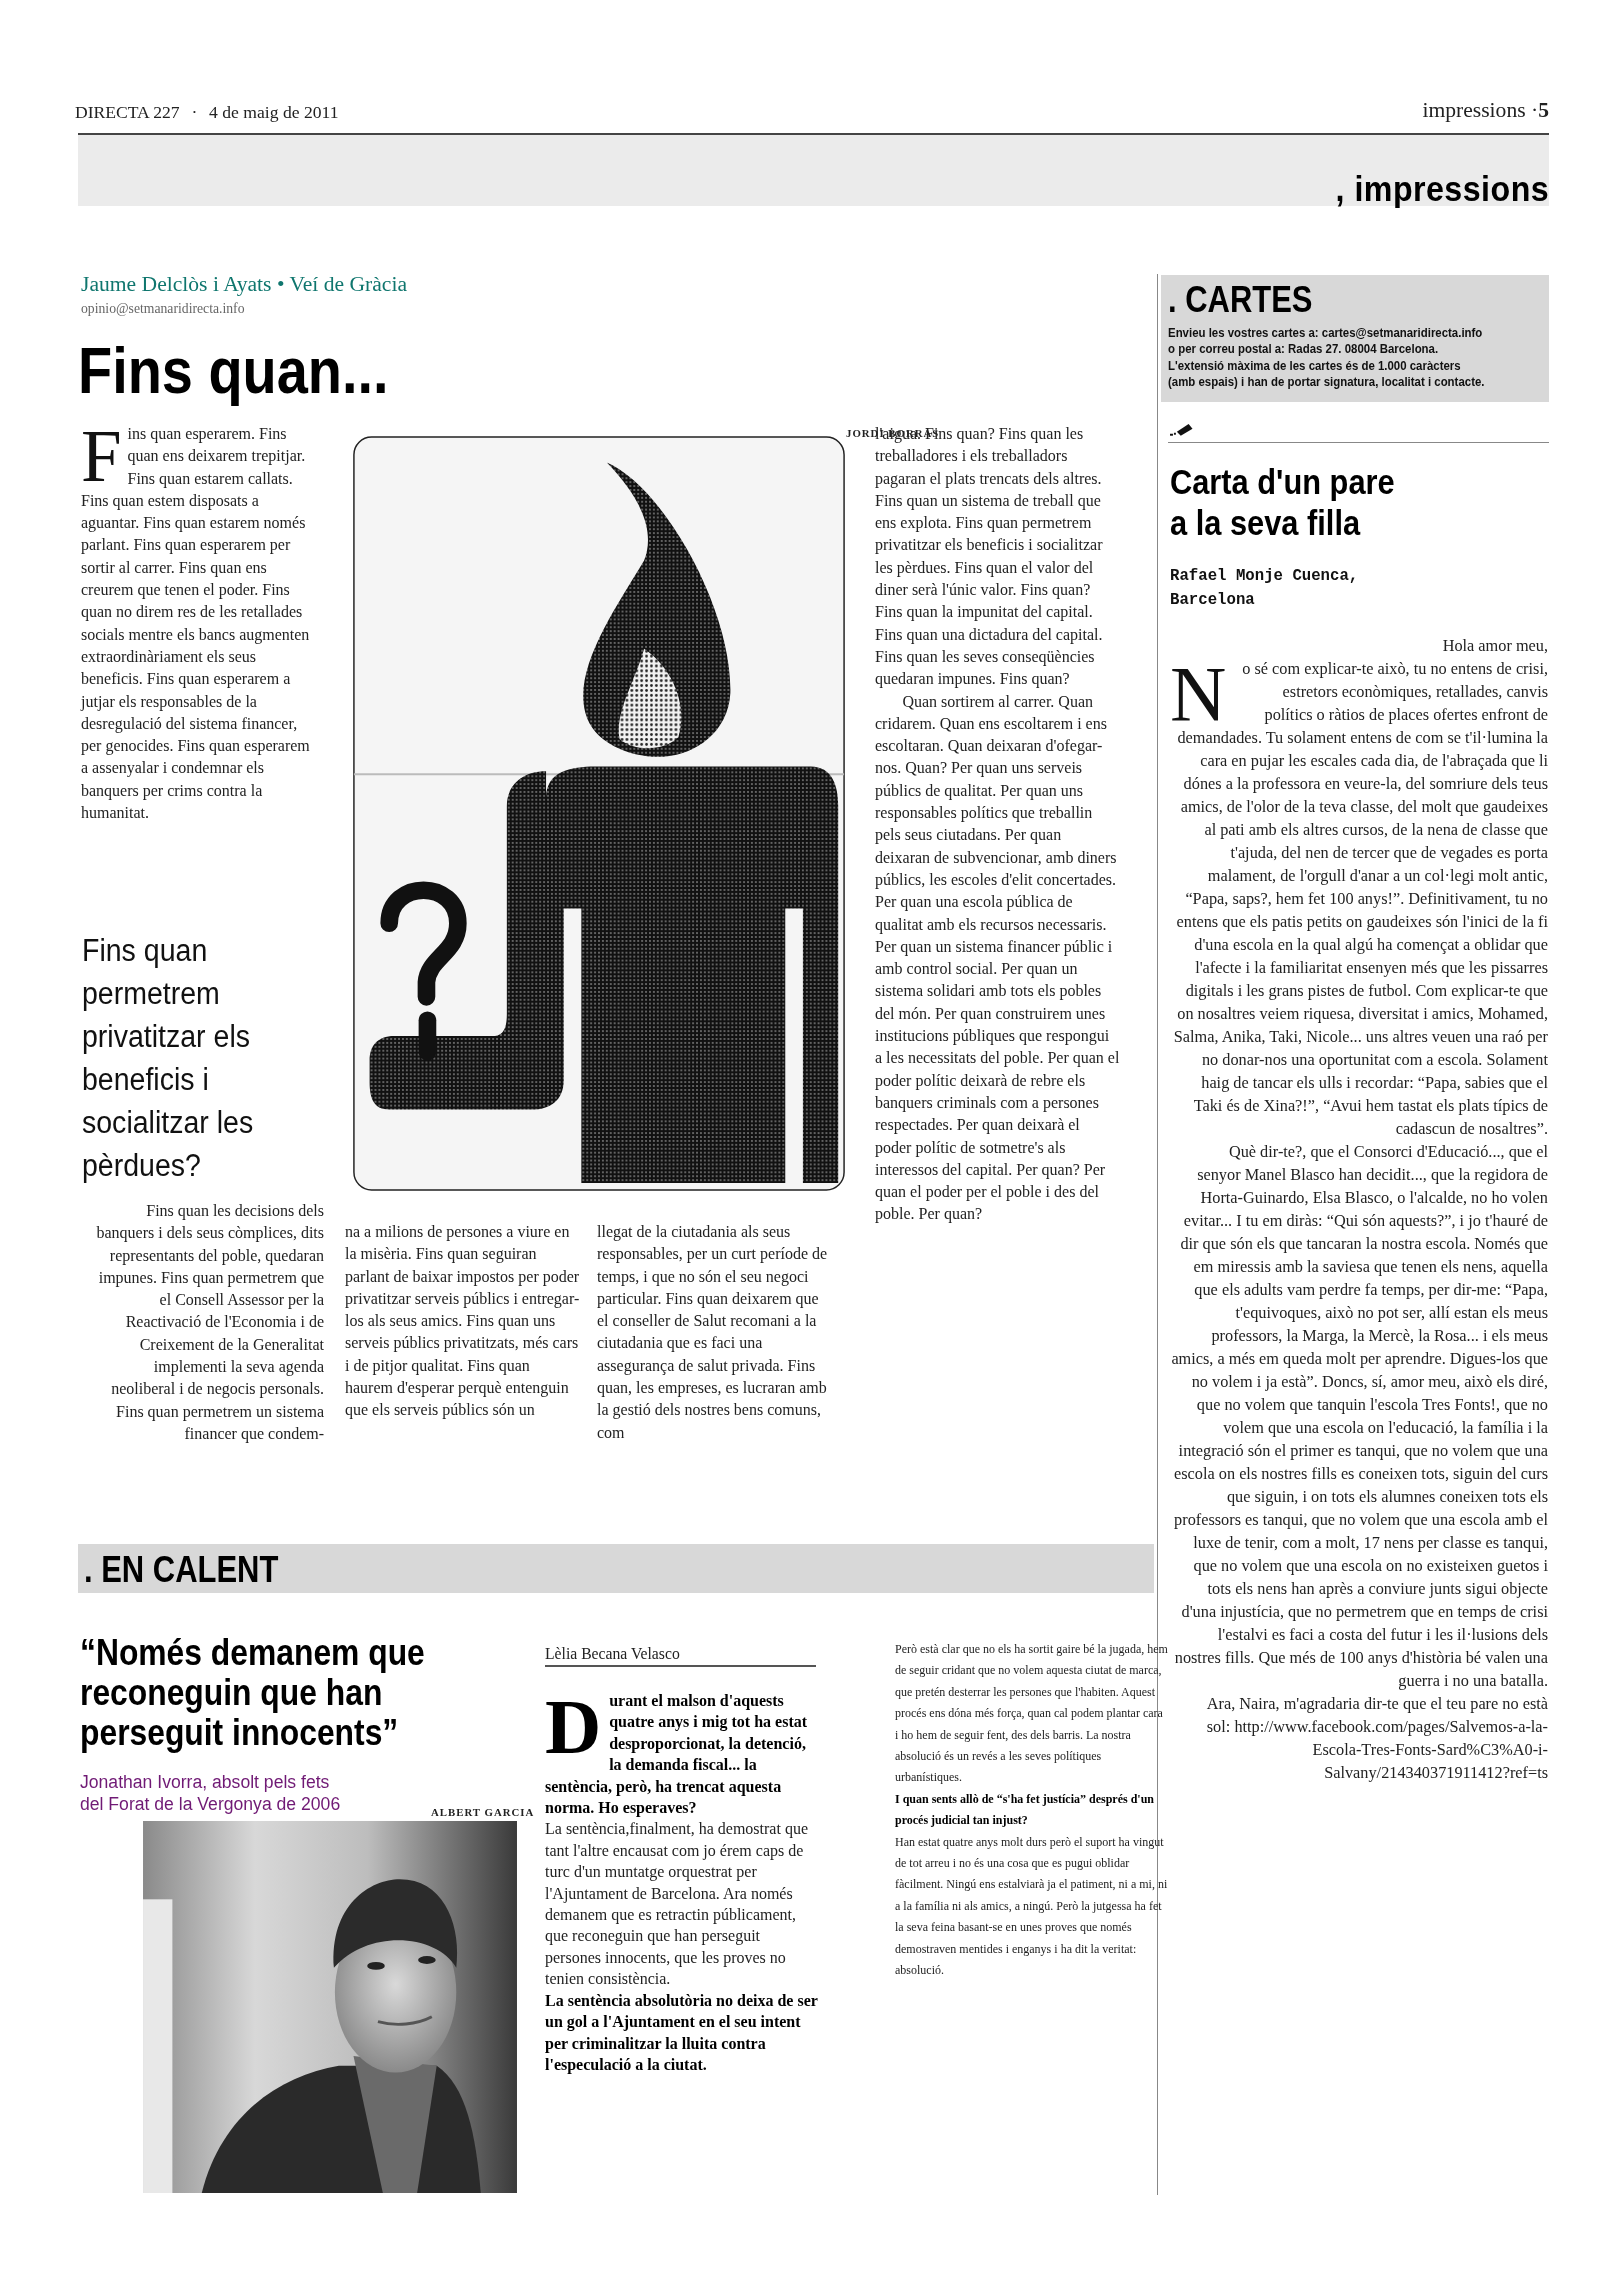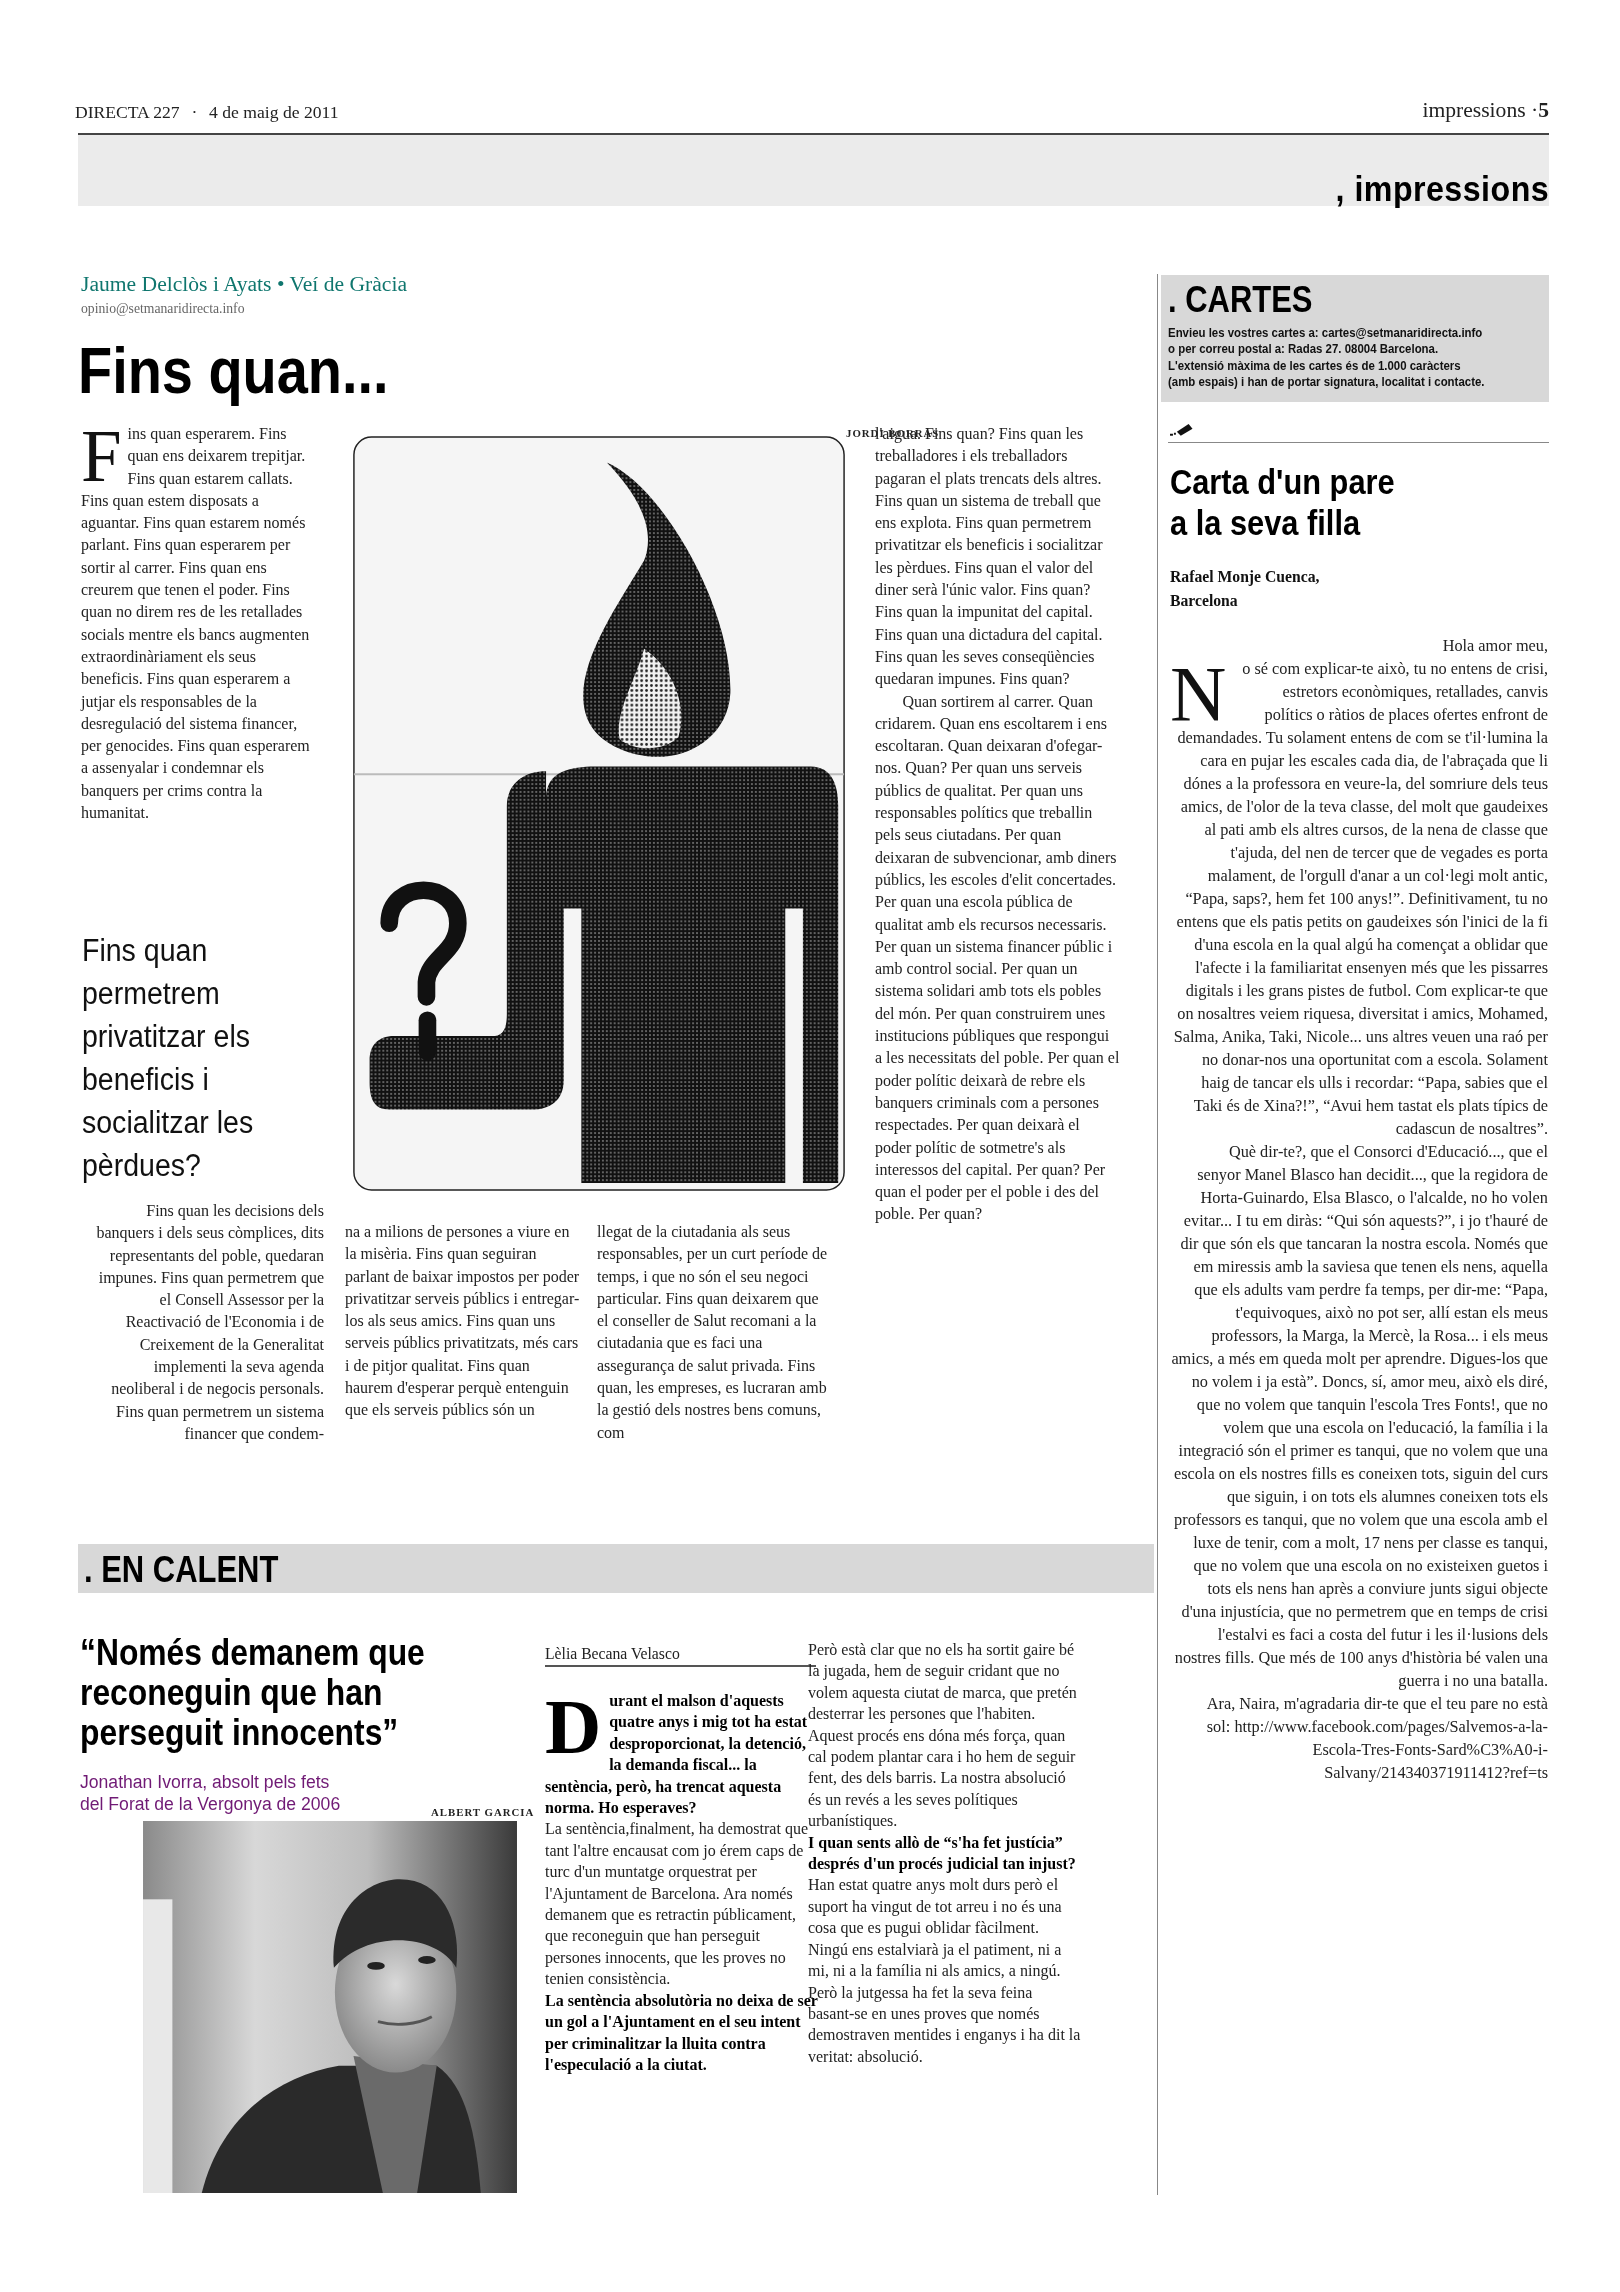--- a/index.html
+++ b/index.html
@@ -35,21 +35,21 @@
   .credit { font-size: 10.8px; font-weight: bold; letter-spacing: 1px; color: #222; }
   .illus { left: 350px; top: 433px; width: 498px; height: 761px; }
 
   
   .vrule { left: 1157px; top: 274px; width: 1px; height: 1921px; background: #888; }
   .cartes-box { left: 1161px; top: 275px; width: 388px; height: 127px; background: #d8d8d8; }
   .cartes-title { left: 1168px; top: 279px; font-family: "Liberation Sans", sans-serif; font-weight: bold; font-size: 36px; color: #000; transform: scaleX(0.86); transform-origin: left; }
   .cartes-info { left: 1168px; top: 325px; font-family: "Liberation Sans", sans-serif; font-weight: bold; font-size: 12.3px; line-height: 16.3px; color: #111; transform: scaleX(0.93); transform-origin: left; white-space: nowrap; }
   .letter-rule { left: 1168px; top: 442px; width: 381px; height: 1px; background: #888; }
   .letter-title { left: 1170px; top: 461px; font-family: "Liberation Sans", sans-serif; font-weight: bold; font-size: 35px; line-height: 41px; color: #000; transform: scaleX(0.88); transform-origin: left; }
-  .letter-author { left: 1170px; top: 565px; font-size: 15.7px; line-height: 23.5px; font-weight: bold; color: #111; }
+  .letter-author { left: 1170px; top: 565px; font-size: 15.7px; line-height: 23.5px; font-weight: bold; color: #111; font-family: Liberation Mono, monospace; }
 
   
   .calent-bar { left: 78px; top: 1544px; width: 1076px; height: 49px; background: #d8d8d8; }
   .calent-title { left: 84px; top: 1549px; font-family: "Liberation Sans", sans-serif; font-weight: bold; font-size: 36px; color: #000; transform: scaleX(0.86); transform-origin: left; }
   .interview-title { left: 80px; top: 1633px; width: 431px; font-family: "Liberation Sans", sans-serif; font-weight: bold; font-size: 37px; line-height: 40px; color: #000; transform: scaleX(0.86); transform-origin: left; }
   .interview-sub { left: 80px; top: 1772px; font-family: "Liberation Sans", sans-serif; font-size: 17.6px; line-height: 21.6px; color: #701a75; }
   .photo { left: 143px; top: 1821px; width: 374px; height: 372px; }
   .interviewer { left: 545px; top: 1645px; font-size: 15.7px; color: #222; }
   .interviewer-rule { left: 545px; top: 1665px; width: 271px; height: 1.5px; background: #555; }
   .bold { font-weight: bold; color: #000; }
@@ -191,18 +191,18 @@
 <div class="abs interviewer-rule"></div>
 
 <div class="abs col" style="left:545px; top:1690px; width:274px; font-size:16px; line-height:21.4px;">
   <span class="dropcap-D">D</span>
   <p class="bold">urant el malson d'aquests quatre anys i mig tot ha estat desproporcionat, la detenció, la demanda fiscal... la sentència, però, ha trencat aquesta norma. Ho esperaves?</p>
   <p>La sentència,finalment, ha demostrat que tant l'altre encausat com jo érem caps de turc d'un muntatge orquestrat per l'Ajuntament de Barcelona. Ara només demanem que es retractin públicament, que reconeguin que han perseguit persones innocents, que les proves no tenien consistència.</p>
   <p class="bold">La sentència absolutòria no deixa de ser un gol a l'Ajuntament en el seu intent per criminalitzar la lluita contra l'especulació a la ciutat.</p>
 </div>
 <div class="abs col" style="left:545px; top:2205px; width:274px; font-size:16px; line-height:21.4px; height:21.6px; overflow:hidden;">
 </div>
-<div class="abs col" style="left:808px; top:1639px; width:274px; font-size:16px; line-height:21.4px;">
+<div class="abs col" style="left:895px; top:1639px; width:274px; font-size:12px; line-height:21.4px;">
   <p>Però està clar que no els ha sortit gaire bé la jugada, hem de seguir cridant que no volem aquesta ciutat de marca, que pretén desterrar les persones que l'habiten. Aquest procés ens dóna més força, quan cal podem plantar cara i ho hem de seguir fent, des dels barris. La nostra absolució és un revés a les seves polítiques urbanístiques.</p>
   <p class="bold">I quan sents allò de “s'ha fet justícia” després d'un procés judicial tan injust?</p>
   <p>Han estat quatre anys molt durs però el suport ha vingut de tot arreu i no és una cosa que es pugui oblidar fàcilment. Ningú ens estalviarà ja el patiment, ni a mi, ni a la família ni als amics, a ningú. Però la jutgessa ha fet la seva feina basant-se en unes proves que només demostraven mentides i enganys i ha dit la veritat: absolució.</p>
 </div>
 
 
 </body></html>

